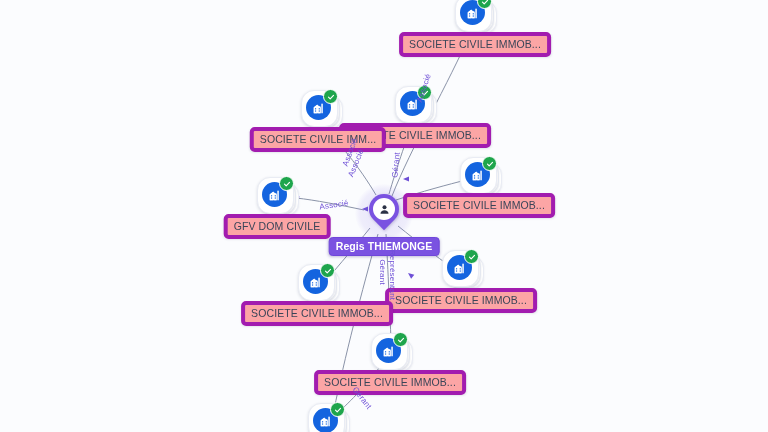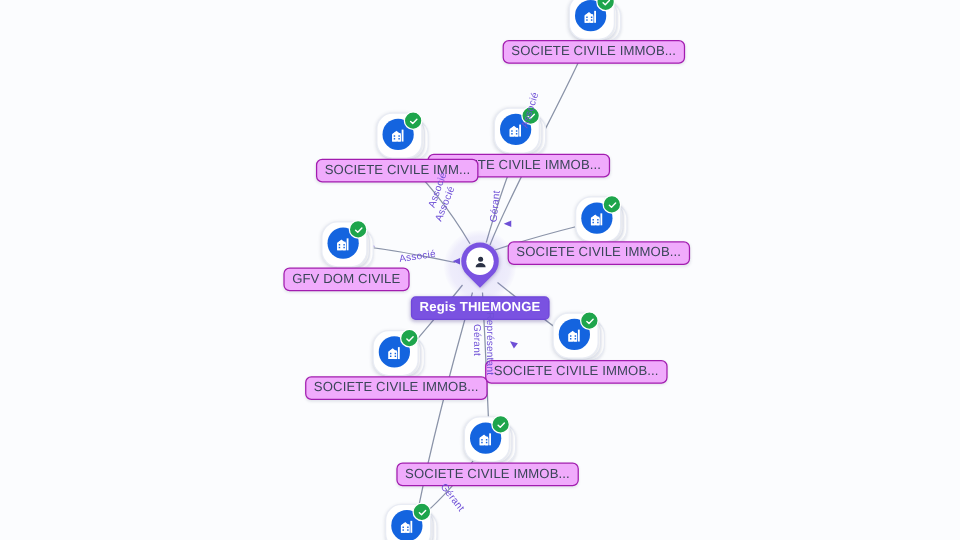--- a/index.html
+++ b/index.html
@@ -108,22 +108,22 @@
     background: #ffffff;
     display: flex;
     align-items: center;
     justify-content: center;
   }
 
   
   .node-label {
     position: absolute;
     transform: translate(-50%, 0);
-    background: #f0abfc;
-    border: 1px solid #a21caf;
+    background: #fca5a5;
+    border: 4px solid #a21caf;
     border-radius: 5px;
     padding: 2px 6px 3px 6px;
     font-size: 10.5px;
     line-height: 12px;
     color: #3a4558;
     white-space: nowrap;
     letter-spacing: .1px;
     box-shadow: 0 1px 2px rgba(40,50,90,.10);
   }
   .node-label.primary {

